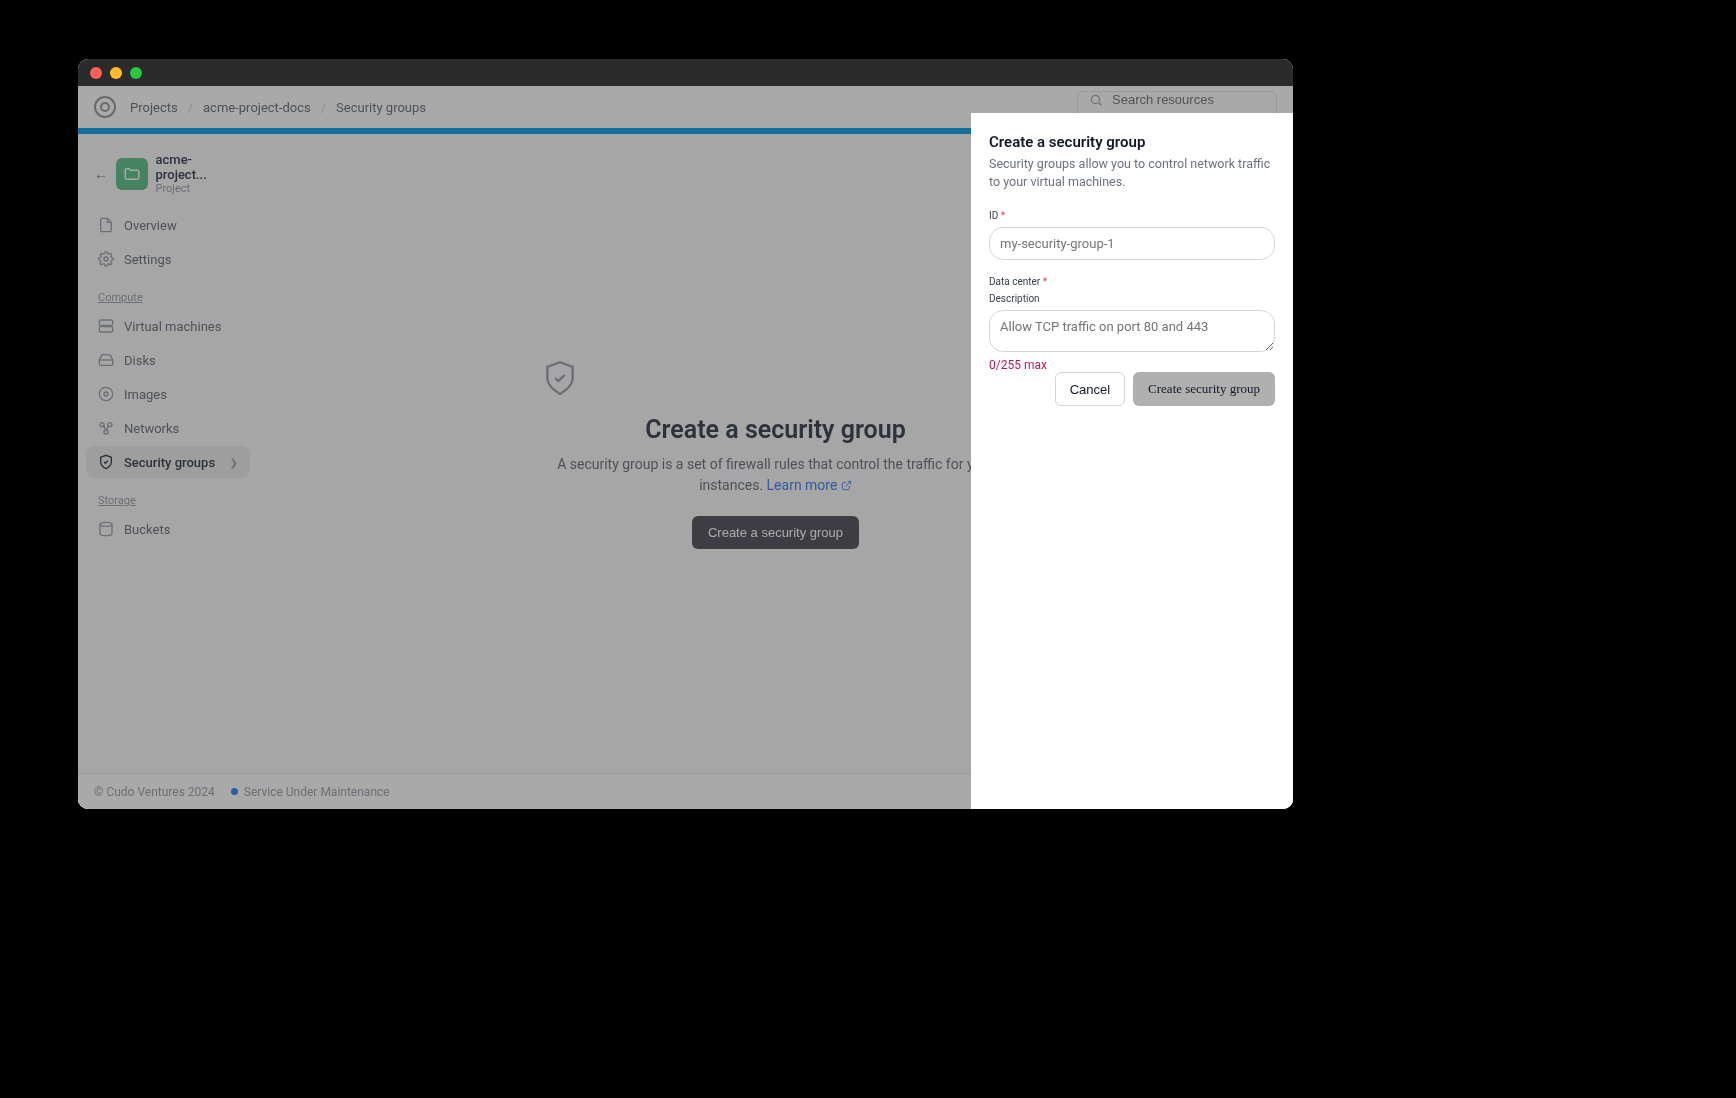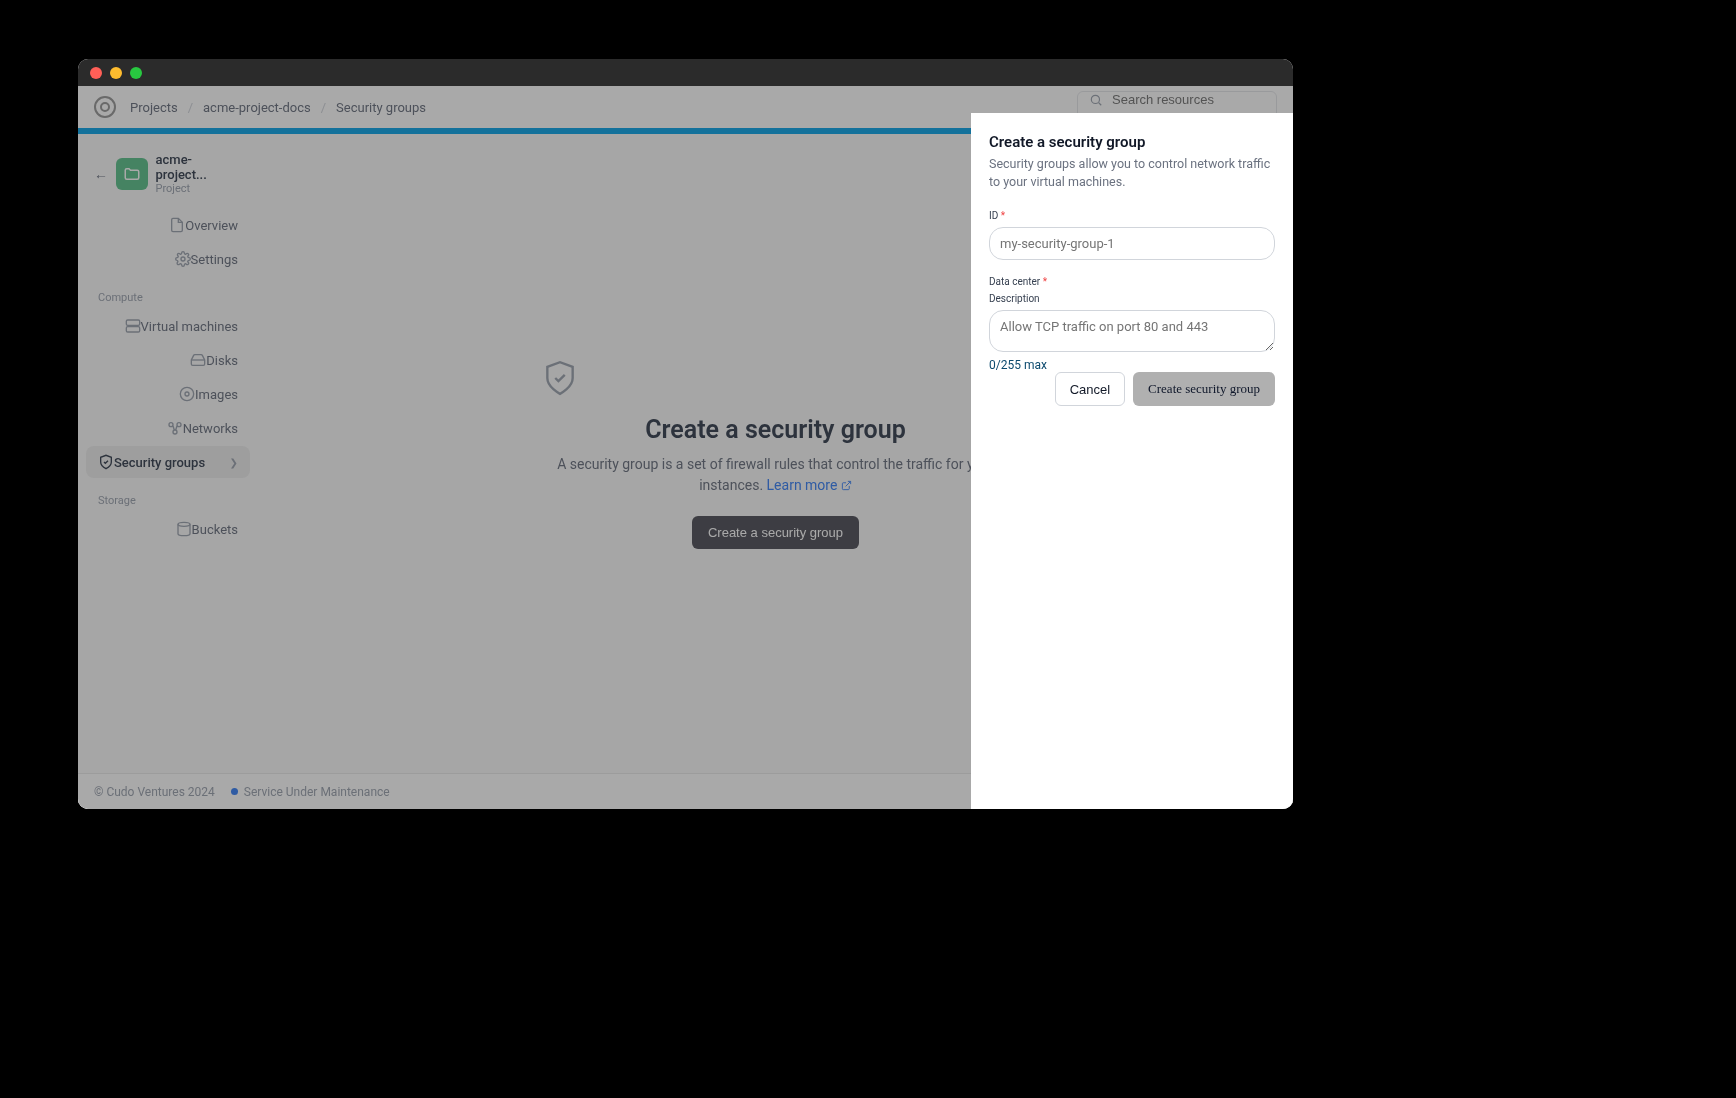--- a/index.html
+++ b/index.html
@@ -88,31 +88,31 @@
       background: #5ec28d;
       border-radius: 6px;
       display: flex; align-items: center; justify-content: center;
       color: #fff;
     }
     .proj-name { font-size: 13px; color: #374151; font-weight: 500; }
     .proj-sub { font-size: 11px; color: #9ca3af; }
     .nav-item {
       display: flex;
       align-items: center;
+      gap: 10px;
       padding: 8px 12px;
       border-radius: 8px;
       color: #6b7280;
       font-size: 13px;
       cursor: pointer;
       margin-bottom: 2px;
-      justify-content: flex-end;
     }
     .nav-item.active { background: #ededed; color: #374151; font-weight: 500; }
     .nav-chevron { margin-left: auto; color: #9ca3af; font-size: 10px; }
-    .nav-section { font-size: 11px; color: #9ca3af; padding: 14px 12px 6px; text-transform: none; }
+    .nav-section { font-size: 11px; color: #9ca3af; padding: 14px 12px 6px; text-transform: none; text-decoration: underline; }
     .icon { width: 16px; height: 16px; display: inline-flex; align-items: center; justify-content: center; flex-shrink: 0; }
     .main {
       flex: 1;
       display: flex;
       align-items: center;
       justify-content: center;
       flex-direction: column;
     }
     .empty-state { text-align: center; max-width: 470px; }
     .shield-large { margin: 0 auto 18px; color: #9ca3af; }
@@ -177,21 +177,21 @@
     .select-chevron {
       position: absolute;
       right: 10px;
       top: 50%;
       transform: translateY(-50%);
       color: #9ca3af;
       font-size: 10px;
       pointer-events: none;
     }
     .textarea-input { resize: vertical; height: 42px; color: #a21caf; }
-    .counter { font-size: 12px; color: #0c4a6e; margin-top: 6px; }
+    .counter { font-size: 12px; color: #be185d; margin-top: 6px; }
     .panel-actions { display: flex; gap: 8px; justify-content: flex-end; }
     .btn {
       padding: 8px 14px;
       border-radius: 6px;
       font-size: 13px;
       cursor: pointer;
       border: 1px solid transparent;
     }
     .btn-secondary { background: #fff; border-color: #d1d5db; color: #111827; }
     .btn-primary { background: #b0b0b0; color: #0f172a; font-family: Liberation Serif, serif; }

